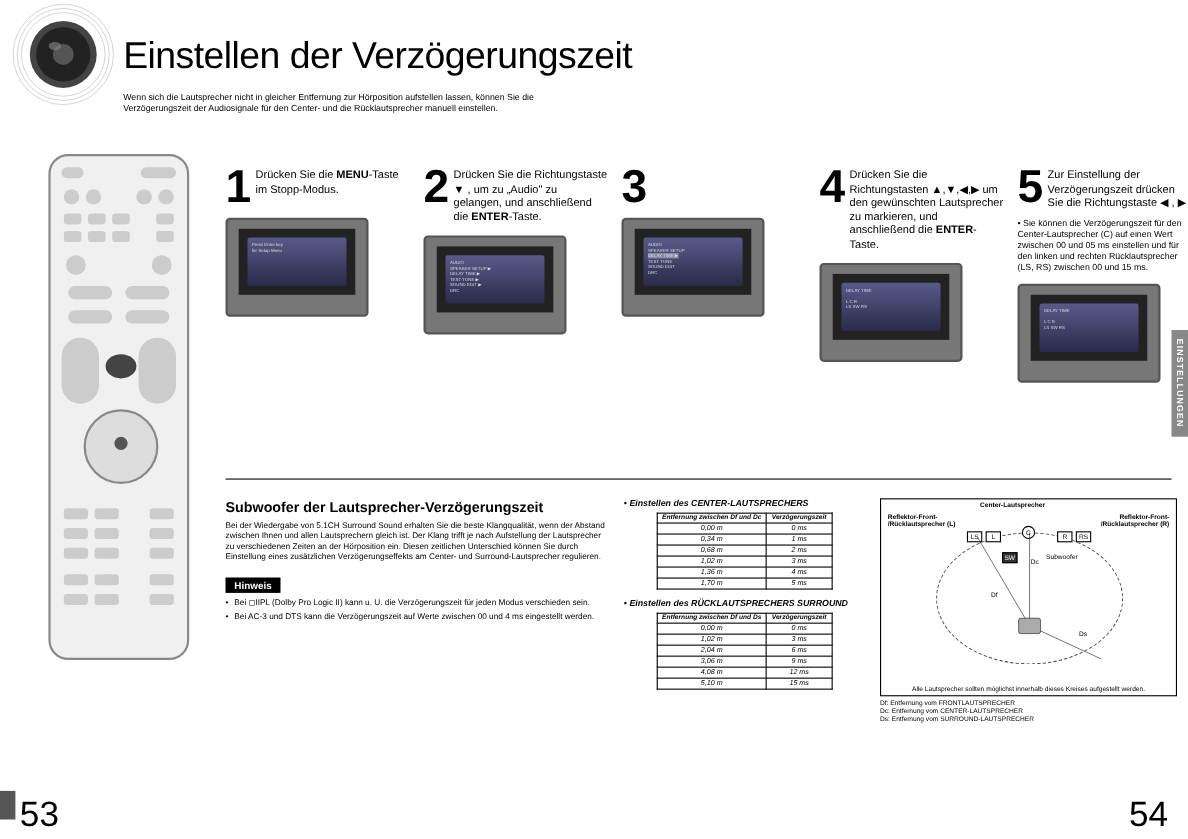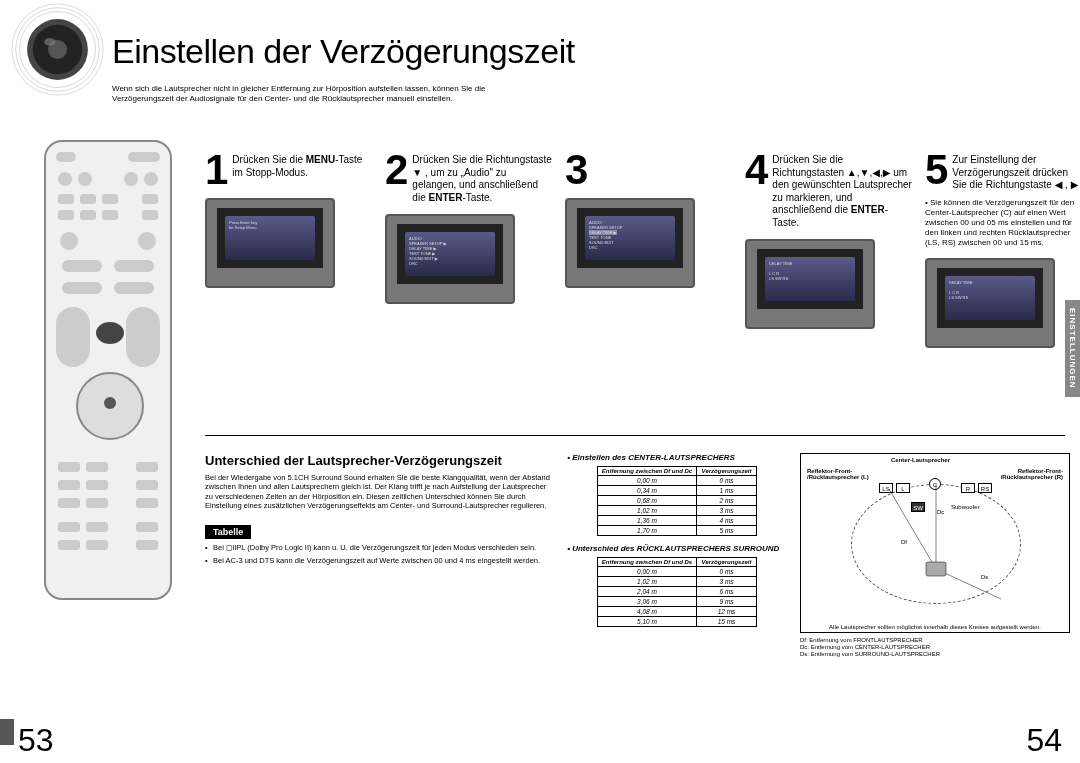--- a/index.html
+++ b/index.html
@@ -371,23 +371,23 @@
       </div>
   </div>
 </div>
 
 <div class="side-tab">EINSTELLUNGEN</div>
 
 <div class="divider"></div>
 
 <div class="lower">
   <div class="col1">
-    <div class="sec-title">Unterschied der Lautsprecher-Verzögerungszeit</div>
+    <div class="sec-title">Subwoofer der Lautsprecher-Verzögerungszeit</div>
     <div class="body-text">Bei der Wiedergabe von 5.1CH Surround Sound erhalten Sie die beste Klangqualität, wenn der Abstand zwischen Ihnen und allen Lautsprechern gleich ist. Der Klang trifft je nach Aufstellung der Lautsprecher zu verschiedenen Zeiten an der Hörposition ein. Diesen zeitlichen Unterschied können Sie durch Einstellung eines zusätzlichen Verzögerungseffekts am Center- und Surround-Lautsprecher regulieren.</div>
-    <div class="hinweis-badge">Tabelle</div>
+    <div class="hinweis-badge">Hinweis</div>
     <div class="bullet">Bei ◻IIPL (Dolby Pro Logic II) kann u. U. die Verzögerungszeit für jeden Modus verschieden sein.</div>
     <div class="bullet">Bei AC-3 und DTS kann die Verzögerungszeit auf Werte zwischen 00 und 4 ms eingestellt werden.</div>
   </div>
 
   <div class="col2">
     <div class="sub-title">Einstellen des CENTER-LAUTSPRECHERS</div>
     <table class="mini-table">
       <thead>
           <tr>
         <th>Entfernung zwischen Df und Dc</th>
@@ -414,21 +414,21 @@
           <tr>
             <td>1,36 m</td>
             <td>4 ms</td>
           </tr>
           <tr>
             <td>1,70 m</td>
             <td>5 ms</td>
           </tr>
         </tbody>
     </table>
-    <div class="sub-title">Unterschied des RÜCKLAUTSPRECHERS SURROUND</div>
+    <div class="sub-title">Einstellen des RÜCKLAUTSPRECHERS SURROUND</div>
     <table class="mini-table">
       <thead>
           <tr>
         <th>Entfernung zwischen Df und Ds</th>
         <th>Verzögerungszeit</th>
       </tr>
         </thead>
       <tbody id="table2-body">
           <tr>
             <td>0,00 m</td>

